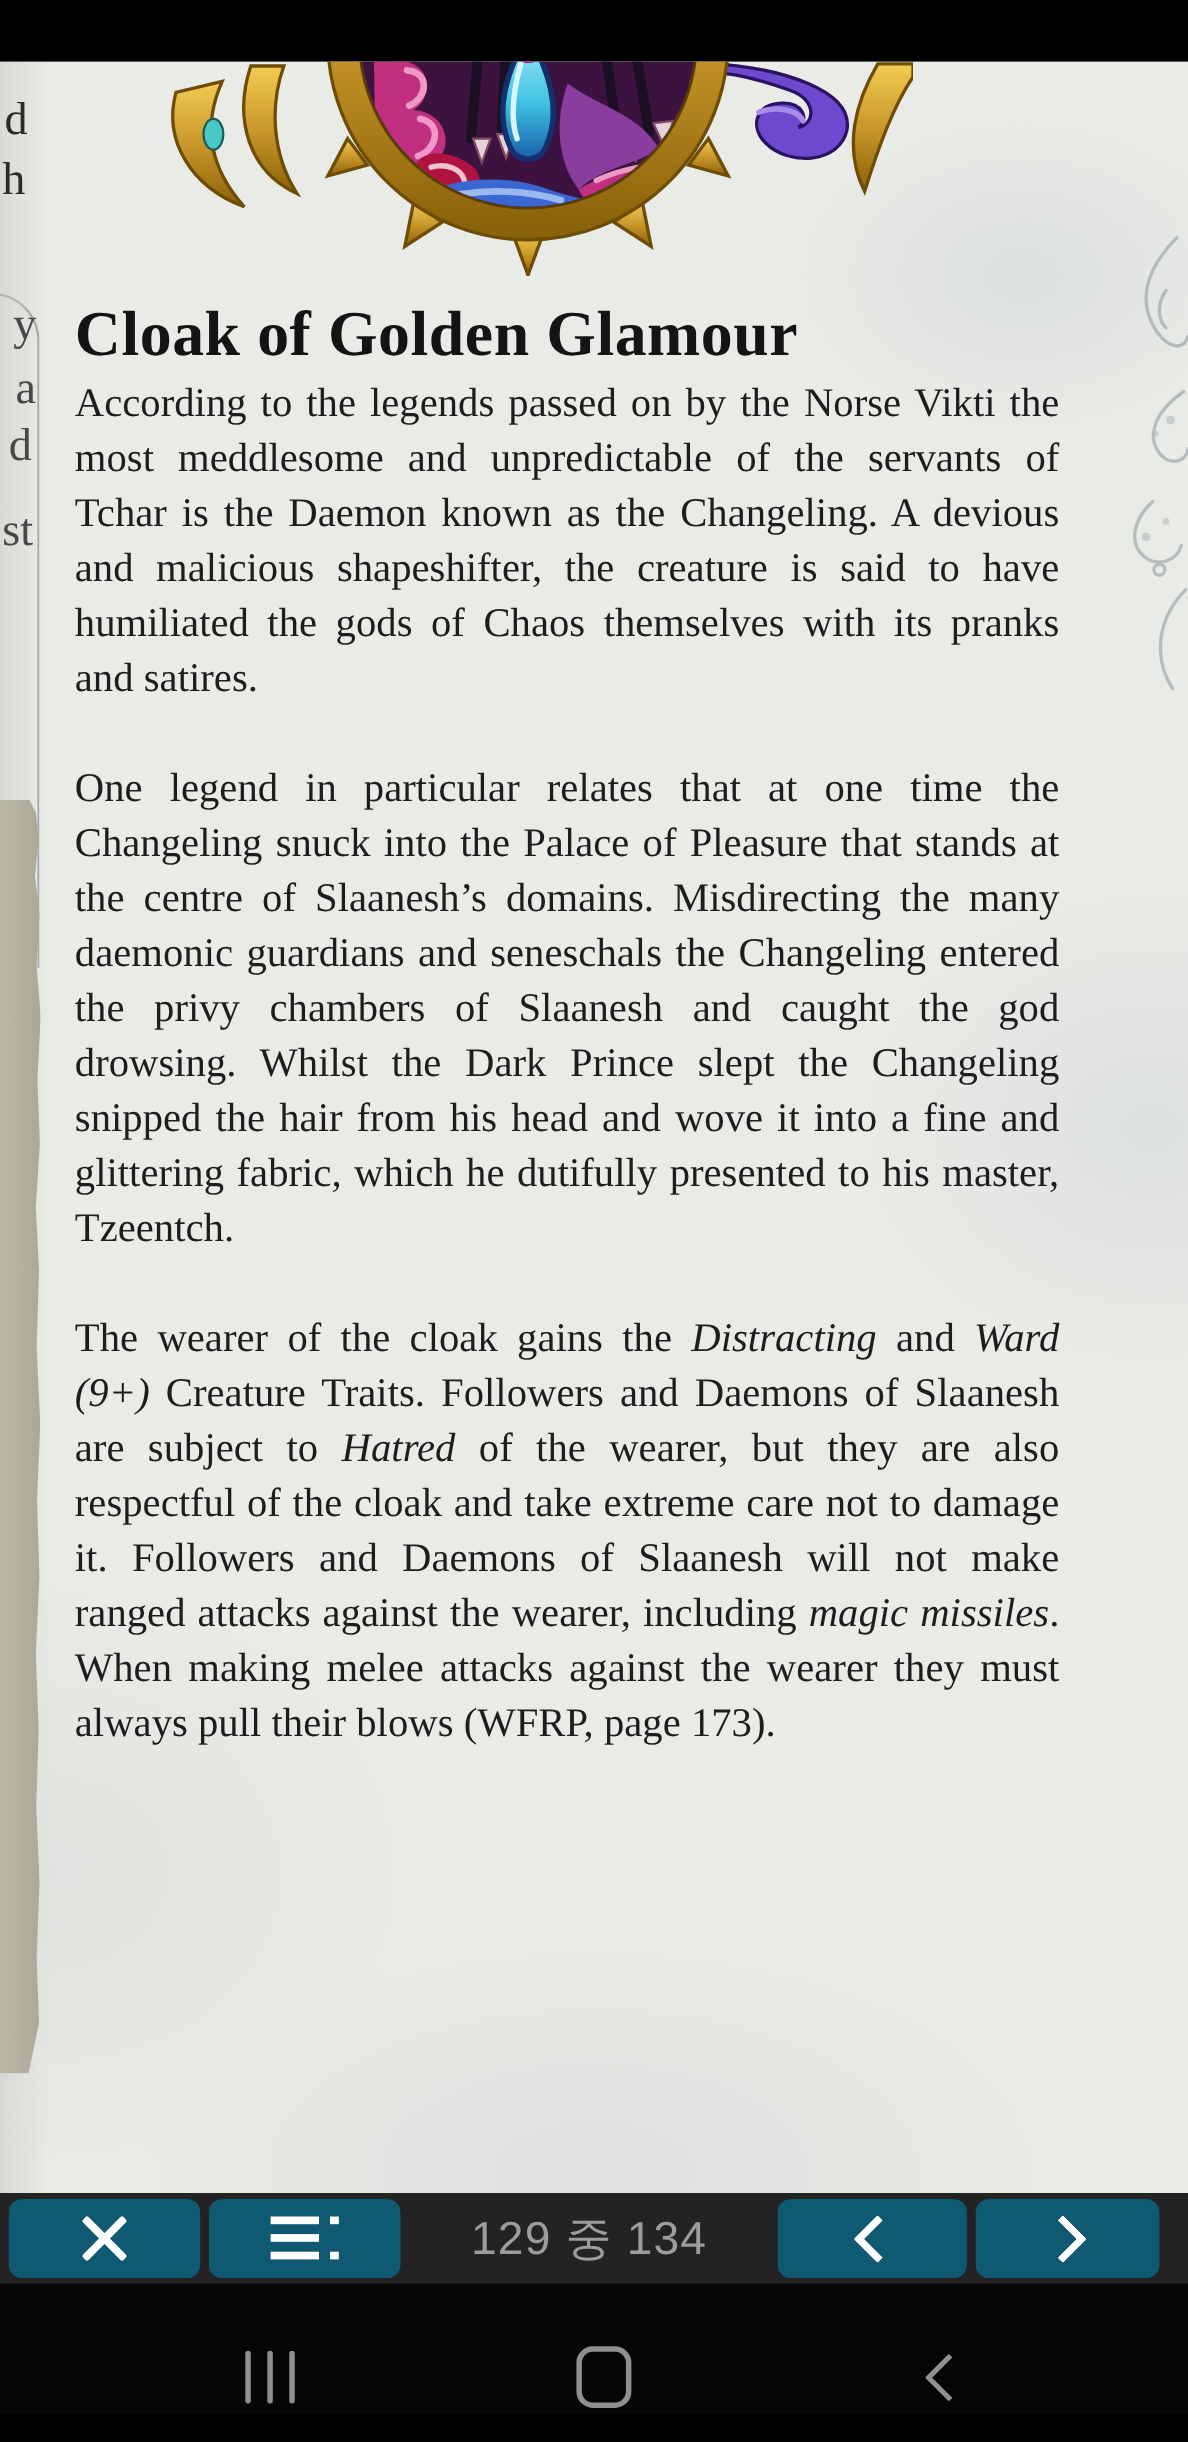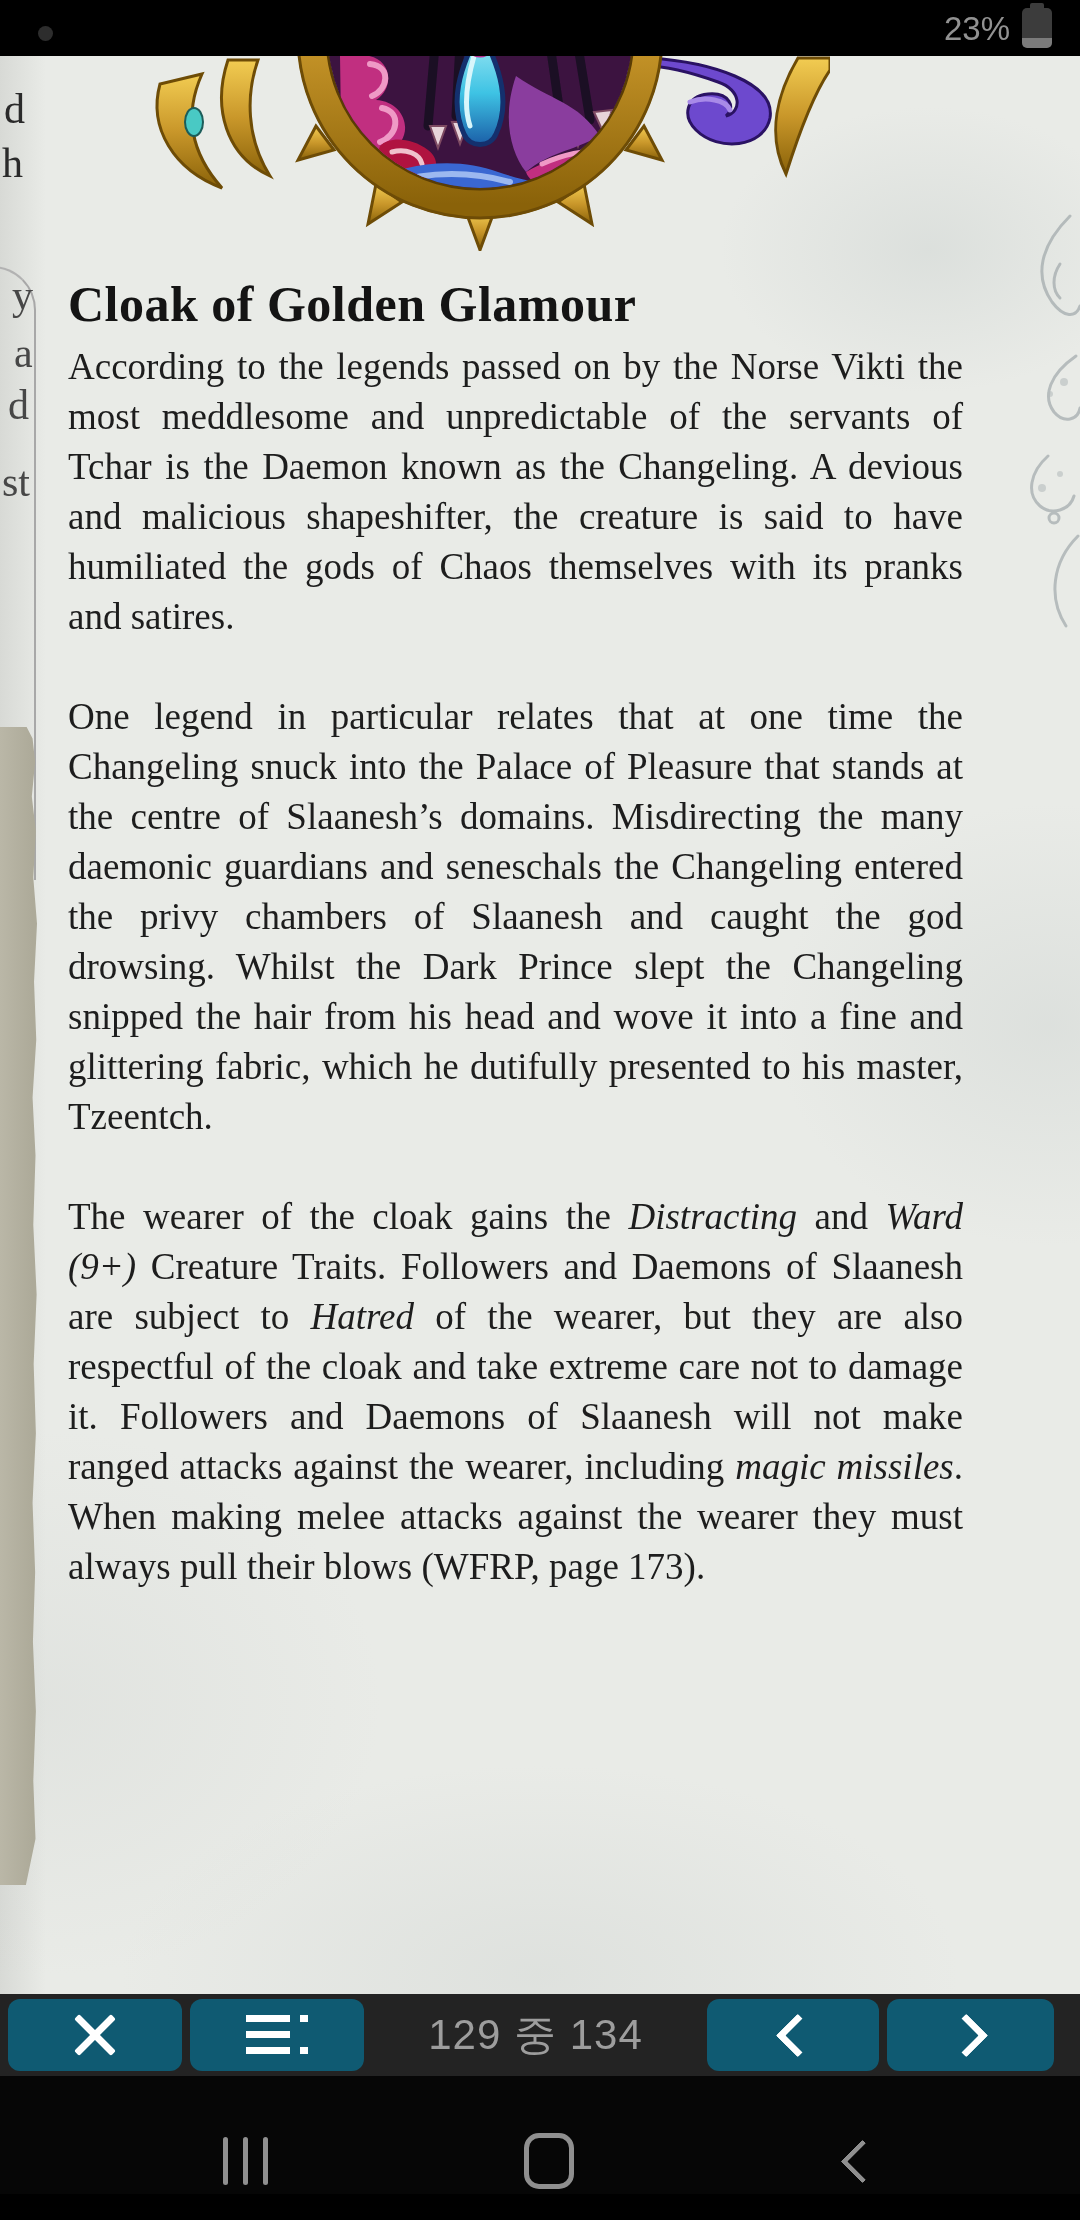--- a/index.html
+++ b/index.html
@@ -37,21 +37,21 @@
      border-top:2px solid #b2b2b2;border-right:2px solid #a8a8a8;border-top-right-radius:44px;}
   .paper-strip{position:absolute;left:0;top:671px;width:37px;height:1158px;
      background:linear-gradient(to right,#bab7a7,#adaa99 88%);
      clip-path:polygon(0 0,72% 0,88% 1%,95% 3%,86% 6%,97% 9%,90% 13%,100% 17%,92% 22%,98% 27%,
        88% 32%,96% 37%,90% 43%,99% 49%,91% 55%,97% 61%,88% 67%,95% 73%,89% 79%,97% 85%,90% 91%,
        96% 96%,70% 100%,0 100%);}
 
   
   .content{position:absolute;left:68px;right:117px;top:222px;}
   .page-heading{margin:0 0 12px;font-family:"Liberation Serif",serif;font-weight:700;
-     font-size:50px;line-height:52px;color:#141414;letter-spacing:.5px;}
+     font-size:58px;line-height:52px;color:#141414;letter-spacing:.5px;}
   .content p{margin:4px 0 50px;font-family:"Liberation Serif",serif;font-size:37px;line-height:50px;
      text-align:justify;color:#1d1d1d;}
   .content p:last-child{margin-bottom:0;}
   .content em{}
   .content strong{font-weight:400;}
 
   
   .bottom{position:absolute;top:1994px;left:0;width:1080px;height:200px;background:#060606;}
   .toolbar-row{position:absolute;top:0;left:0;width:1080px;height:82px;background:#232323;}
   .tb-btn{position:absolute;top:5px;height:72px;background:#0f5a72;border:none;border-radius:12px;
@@ -94,27 +94,20 @@
   .recents-icon i{width:5px;height:48px;background:#8f8f8f;border-radius:3px;}
   .home-icon{width:40px;height:46px;border:5px solid #8f8f8f;border-radius:15px;}
   .back-icon{width:26px;height:26px;border-left:5px solid #8f8f8f;border-bottom:5px solid #8f8f8f;
      border-radius:2px;transform:rotate(45deg);margin-left:10px;}
 </style>
 </head>
 <body>
 
 <div class="screen">
 
-  <div class="status-bar">
-    <div class="notif-dot"></div>
-    <div class="status-right">
-      <span class="battery-percent">23%</span>
-      <span class="battery-icon"></span>
-    </div>
-  </div>
 
   <div class="page">
 
     <svg class="medallion" viewBox="0 0 700 195">
       <defs>
         <linearGradient id="gold" x1="0" y1="0" x2="0" y2="1">
           <stop offset="0" stop-color="#f2cc52"></stop>
             <stop offset=".5" stop-color="#c9972a"></stop>
           <stop offset="1" stop-color="#8a6209"></stop>
         </linearGradient>

